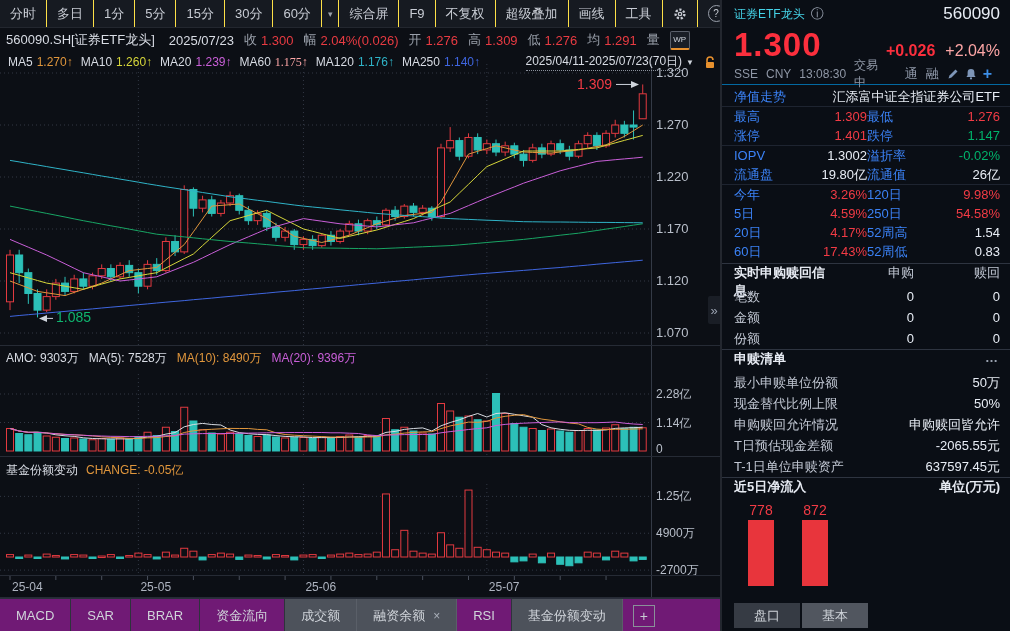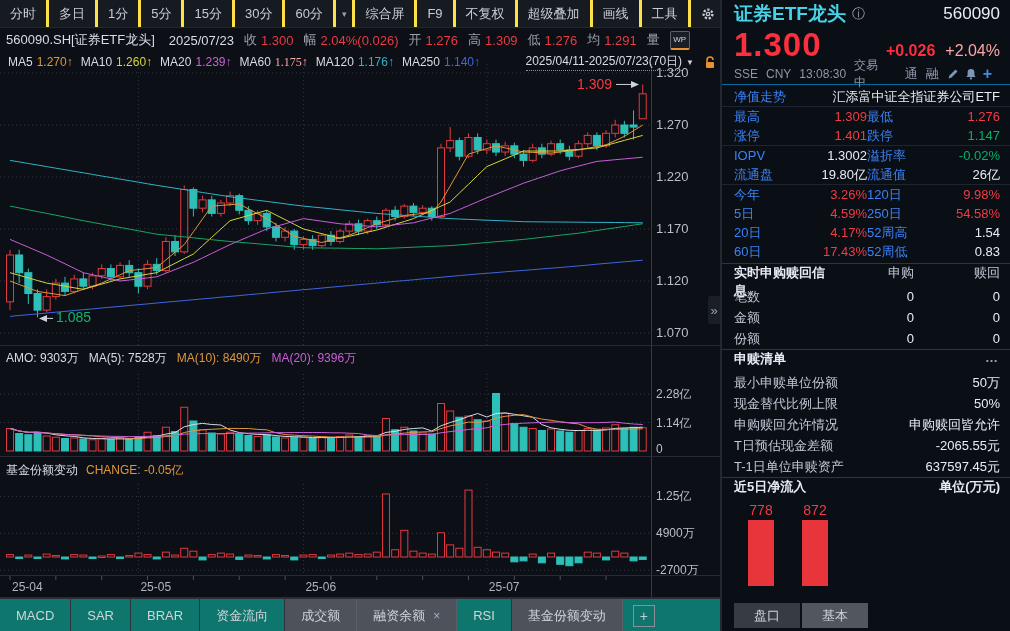--- a/index.html
+++ b/index.html
@@ -3,21 +3,21 @@
 <meta charset="utf-8">
 <style>
   html,body{margin:0;padding:0;background:#000;}
   #app{position:relative;width:1010px;height:631px;background:#0b0e14;overflow:hidden;
        font-family:"Liberation Sans","DejaVu Sans",sans-serif;color:#d8dce4;font-size:13px;}
   
   #left{position:absolute;left:0;top:0;width:720px;height:631px;background:#0c0f15;}
   #chart-svg{position:absolute;left:0;top:0;}
   .toolbar{position:absolute;left:0;top:0;width:720px;height:27px;background:#161a21;
            display:flex;align-items:stretch;border-bottom:1px solid #23272f;}
-  .tbi{padding:0 10px;display:flex;align-items:center;color:#c8ccd4;border-right:3px solid #fde047;cursor:default;white-space:nowrap;}
+  .tbi{padding:0 10px;display:flex;align-items:center;color:#c8ccd4;border-right:1px solid #fde047;cursor:default;white-space:nowrap;}
   .tbi-drop{padding:0 6px;font-size:9px;color:#9aa0ab;}
   .tb-spacer{flex:1;border:none;}
   .circle-q{width:15px;height:15px;border:1px solid #9aa0ab;border-radius:50%;font-size:10px;
             display:flex;align-items:center;justify-content:center;color:#c8ccd4;}
   .row{position:absolute;left:0;width:720px;display:flex;align-items:center;white-space:nowrap;}
   #inforow{top:28px;height:24px;padding-left:6px;font-size:13px;}
   #inforow .k{color:#9aa0ab;margin-left:10px;}
   #inforow .v{color:#e83b42;margin-left:4px;}
   #marow{top:52px;height:20px;font-size:12px;}
   #marow .mal{color:#d8dce4;margin-left:8px;}
@@ -26,35 +26,35 @@
   #amorow span{margin-right:10px;}
   #fundrow{top:459px;height:22px;padding-left:6px;font-size:12px;}
   #fundrow span{margin-right:8px;}
   .wpbadge{width:18px;height:16px;border:1px solid #5a5f6a;border-radius:2px;margin-left:10px;
            font-size:8px;color:#cfd4dc;display:flex;align-items:center;justify-content:center;
            border-bottom:2px solid #e8912e;background:#1a1e26;}
   .rangebox{margin-left:auto;display:flex;align-items:center;margin-right:4px;}
   .rangetext{border-bottom:1px dotted #8b919c;color:#d8dce4;}
   .rangearr{font-size:8px;margin:0 4px;color:#cfd4dc;}
   
-  #bottomtabs{position:absolute;left:0;top:598px;width:720px;height:33px;background:#0f766e;
+  #bottomtabs{position:absolute;left:0;top:598px;width:720px;height:33px;background:#701a75;
               border-top:1px solid #2a2f3a;display:flex;align-items:stretch;}
   .btab{padding:0 16px;display:flex;align-items:center;color:#d0d4da;border-right:1px solid #2e333c;cursor:default;white-space:nowrap;}
   .btab.sel{background:#4d525b;border-right:1px solid #5a5f68;}
   .btab .x{margin-left:8px;color:#aab0ba;font-size:12px;}
   .addbox{width:20px;height:20px;border:1px solid #8a9099;margin:auto 0 auto 10px;
           display:flex;align-items:center;justify-content:center;color:#c8ccd4;font-size:14px;}
   
   #vdivider{position:absolute;left:720px;top:0;width:2px;height:631px;background:#23272f;}
   #collapse-handle{position:absolute;left:708px;top:296px;width:12px;height:28px;color:#9aa2b0;
                    font-size:13px;display:flex;align-items:center;justify-content:center;background:#1a1e26;border-radius:2px 0 0 2px;}
   
   #right{position:absolute;left:722px;top:0;width:288px;height:631px;background:#0a0e15;}
   .rp-header{display:flex;align-items:center;height:28px;padding:0 10px 0 12px;}
-  .rp-title{color:#45d3e8;font-weight:bold;font-size:19px;}
+  .rp-title{color:#45d3e8;font-weight:normal;font-size:12px;}
   .rp-info-i{color:#9aa2b0;font-size:13px;margin-left:6px;}
   .rp-code{margin-left:auto;color:#e8edf5;font-size:17px;}
   .rp-price-row{display:flex;align-items:baseline;padding:0 10px 0 12px;height:36px;}
   .rp-price{color:#fb2f3d;font-size:33px;font-weight:bold;line-height:34px;letter-spacing:1px;}
   .rp-chg{color:#fb2f3d;font-size:16px;font-weight:bold;margin-left:auto;}
   .rp-pct{color:#fca5a5;font-size:16px;font-weight:normal;margin-left:10px;}
   .rp-meta{display:flex;align-items:center;height:20px;padding:0 10px 0 12px;font-size:12px;color:#8f97a6;
            border-bottom:1px solid #0369a1;}
   .rp-meta span{margin-right:8px;}
   .rp-meta .ico{margin-right:6px;display:flex;align-items:center;}

